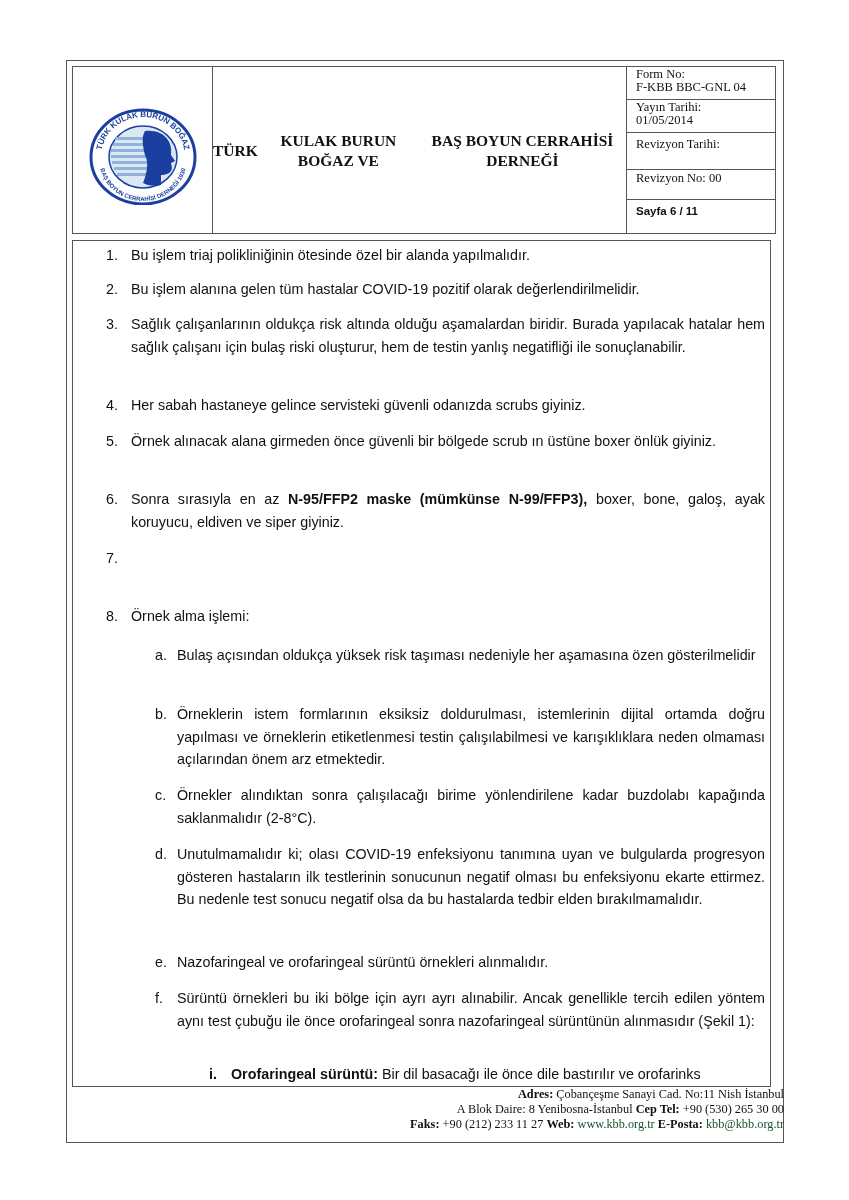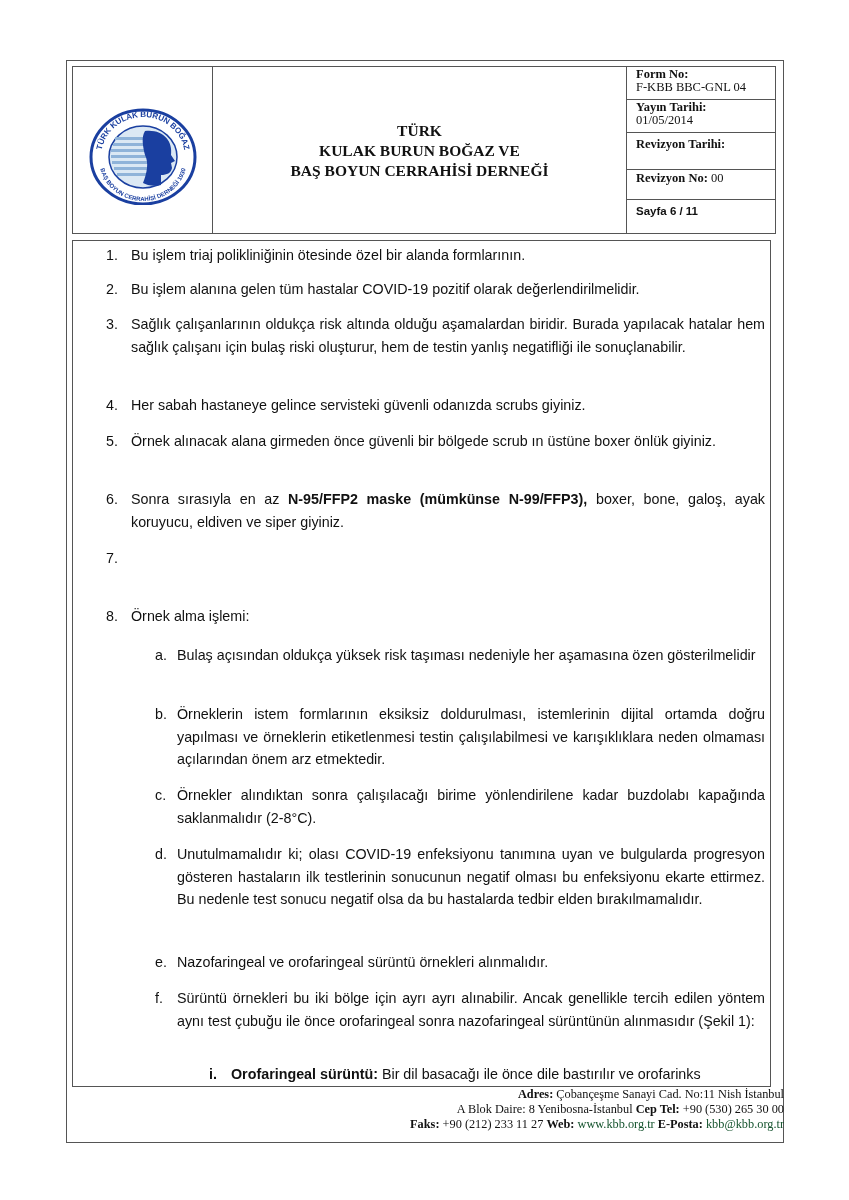--- a/index.html
+++ b/index.html
@@ -13,34 +13,34 @@
     border: 1.5px solid #555; box-sizing: border-box;
   }
   .hdr-logo-cell {
     position: absolute; left: 0; top: 0; width: 140px; height: 100%;
     border-right: 1.5px solid #555; box-sizing: border-box;
   }
   .hdr-logo-cell svg { position: absolute; left: 16px; top: 38px; }
   .hdr-title-cell {
     position: absolute; left: 140px; top: 0; width: 414px; height: 100%;
     border-right: 1.5px solid #555; box-sizing: border-box;
-    display: flex; flex-direction: column; align-items: center; justify-content: center;
+    display: flex; flex-direction: row; align-items: center; justify-content: center;
     font-family: "Liberation Serif", serif; font-weight: bold; font-size: 15.5px; line-height: 20px;
     text-align: center; padding-top: 2px;
   }
   .hdr-meta-cell {
     position: absolute; left: 554px; top: 0; width: 148px; height: 100%;
   }
   .meta-row {
     position: absolute; left: 0; width: 100%; box-sizing: border-box;
     border-bottom: 1.5px solid #555; padding-left: 9px;
     font-family: "Liberation Serif", serif; font-size: 12.5px; line-height: 13px; padding-top: 1px;
   }
   .meta-row:last-child { border-bottom: none; }
-  .meta-row b { font-weight: bold; }
+  .meta-row b { font-weight: normal; }
   .meta-row .sayfa { font-family: "Liberation Sans", sans-serif; font-weight: bold; font-size: 11.5px; }
   .r1 { top: 0; height: 33px; }
   .r2 { top: 33px; height: 33px; }
   .r3 { top: 70px; height: 33px; }
   .r4 { top: 99px; height: 34px; padding-top: 6px; }
   .r5 { top: 133px; height: 33px; padding-top: 5px; }
 
   .body-box {
     position: absolute; left: 72px; top: 240px; width: 699px; height: 847px;
     border: 1.5px solid #555; box-sizing: border-box; overflow: hidden;
@@ -119,21 +119,21 @@
     <div class="meta-row r5">
       <span class="sayfa">Sayfa 6 / 11</span>
     </div>
   </div>
 </div>
 
 <div class="body-box">
   <div class="content">
     <div class="item lvl1" style="top:3px">
       <span class="num">1.</span>
-      <span>Bu işlem triaj polikliniğinin ötesinde özel bir alanda formlarının.</span>
+      <span>Bu işlem triaj polikliniğinin ötesinde özel bir alanda yapılmalıdır.</span>
     </div>
     <div class="item lvl1" style="top:37px">
       <span class="num">2.</span>
       <span>Bu işlem alanına gelen tüm hastalar COVID-19 pozitif olarak değerlendirilmelidir.</span>
     </div>
     <div class="item lvl1" style="top:72px">
       <span class="num">3.</span>
       <span>Sağlık çalışanlarının oldukça risk altında olduğu aşamalardan biridir. Burada yapılacak hatalar hem sağlık çalışanı için bulaş riski oluşturur, hem de testin yanlış negatifliği ile sonuçlanabilir.</span>
     </div>
     <div class="item lvl1" style="top:153px">

